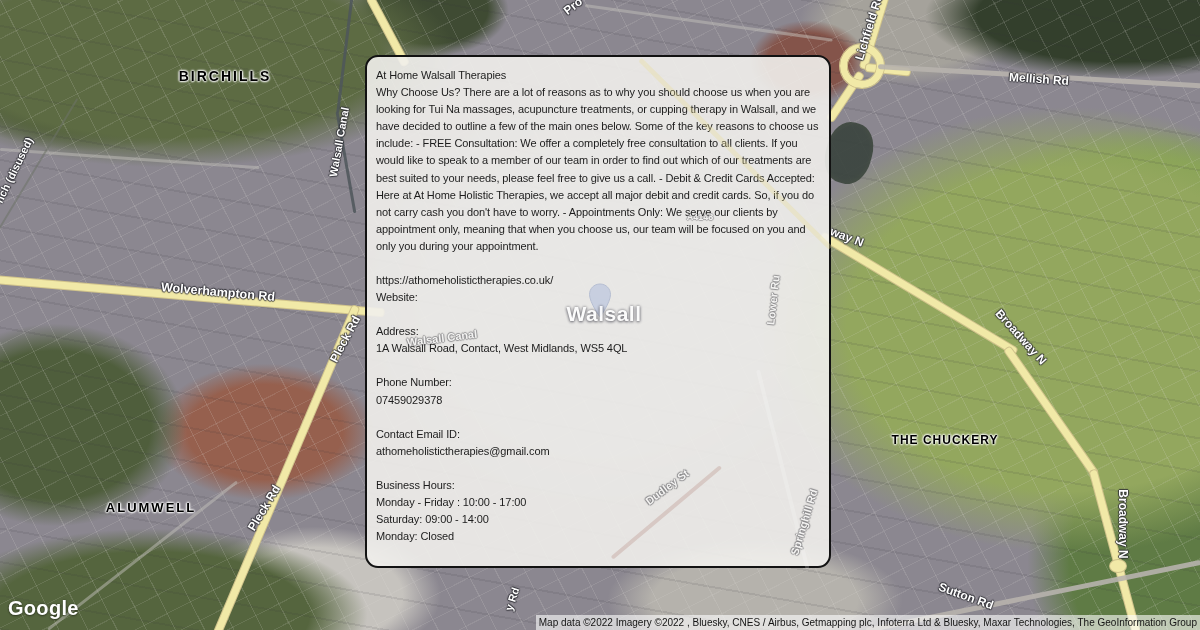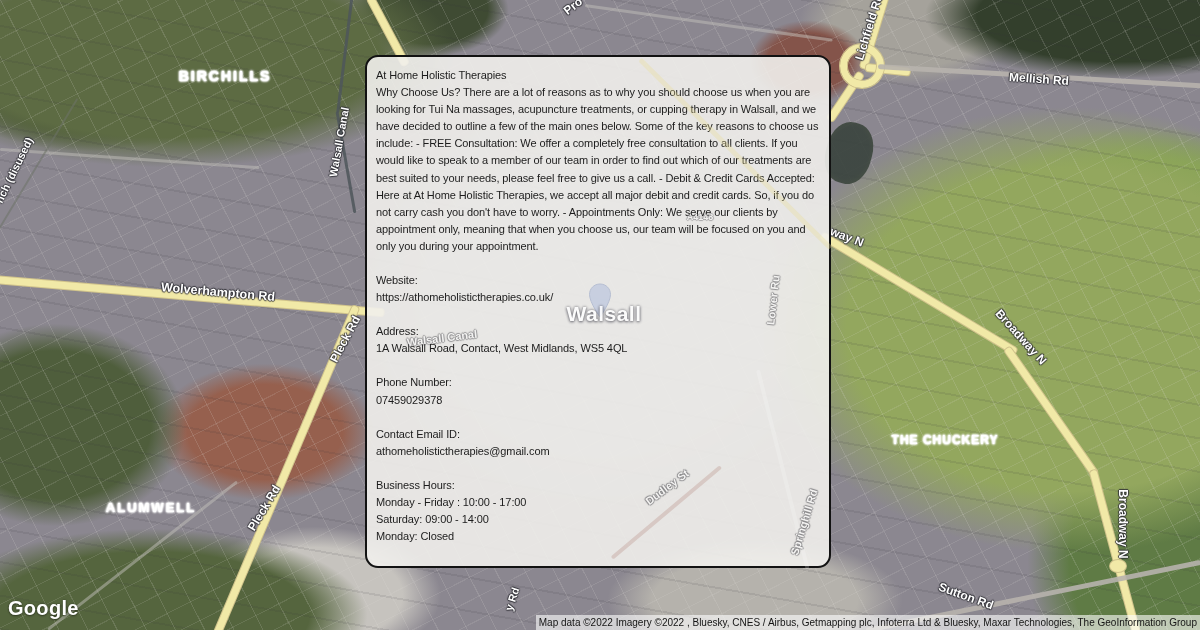--- a/index.html
+++ b/index.html
@@ -38,21 +38,21 @@
   .road-g{height:5px;background:#b7b3ad;opacity:.9;}
   .street{height:3px;background:#c2bfb9;opacity:.5;}
   .canal{height:3px;background:#4e565a;opacity:.85;}
 
   .rnd{position:absolute;border-radius:50%;}
 
   .lbl{position:absolute;white-space:nowrap;transform:translate(-50%,-50%);}
   .road-label{color:#fff;font-size:12px;font-weight:600;
     text-shadow:-1px 0 1px rgba(45,45,50,.85),1px 0 1px rgba(45,45,50,.85),0 -1px 1px rgba(45,45,50,.85),0 1px 1px rgba(45,45,50,.85);}
   .small-label{font-size:11px;}
-  .district{color:#ffffff;font-weight:700;letter-spacing:2px;font-size:13px;
+  .district{color:#000000;font-weight:700;letter-spacing:2px;font-size:13px;
     text-shadow:-1px 0 2px rgba(255,255,255,.9),1px 0 2px rgba(255,255,255,.9),0 -1px 2px rgba(255,255,255,.9),0 1px 2px rgba(255,255,255,.9);}
   .city{color:#fff;font-weight:700;font-size:21px;letter-spacing:.5px;
     text-shadow:0 0 3px rgba(70,70,80,.8),0 1px 3px rgba(70,70,80,.8);text-align:right;}
 
   
   #card{position:absolute;left:365px;top:55px;width:466px;height:513px;box-sizing:border-box;
     background:rgba(241,239,236,.9);border:2px solid #121212;border-radius:13px;z-index:10;
     padding:10px 10px 10px 9px;color:#1c1c1c;font-size:11px;line-height:17.1px;letter-spacing:-0.1px;}
   #card .section{margin-top:17px;}
 
@@ -105,25 +105,25 @@
   <div class="lbl road-label" style="left:847px;top:237px;transform:translate(-50%,-50%) rotate(21deg);">way N</div>
   <div class="lbl road-label" style="left:1021px;top:337px;transform:translate(-50%,-50%) rotate(48deg);">Broadway N</div>
   <div class="lbl road-label" style="left:1123px;top:524px;transform:translate(-50%,-50%) rotate(90deg);">Broadway N</div>
   <div class="lbl road-label" style="left:966px;top:596px;transform:translate(-50%,-50%) rotate(20deg);">Sutton Rd</div>
   <div class="lbl road-label" style="left:573px;top:6px;transform:translate(-50%,-50%) rotate(-38deg);">Pro</div>
   <div class="lbl road-label small-label" style="left:339px;top:142px;transform:translate(-50%,-50%) rotate(-80deg);">Walsall Canal</div>
   <div class="lbl road-label small-label" style="left:14px;top:170px;transform:translate(-50%,-50%) rotate(-64deg);">nch (disused)</div>
   <div class="lbl road-label small-label" style="left:512px;top:599px;transform:translate(-50%,-50%) rotate(-72deg);">y Rd</div>
 
   <div id="card">
-    <div>At Home Holistic Therapies</div>
+    <div>At Home Walsall Therapies</div>
     <div>Why Choose Us? There are a lot of reasons as to why you should choose us when you are looking for Tui Na massages, acupuncture treatments, or cupping therapy in Walsall, and we have decided to outline a few of the main ones below. Some of the key reasons to choose us include: - FREE Consultation: We offer a completely free consultation to all clients. If you would like to speak to a member of our team in order to find out which of our treatments are best suited to your needs, please feel free to give us a call. - Debit &amp; Credit Cards Accepted: Here at At Home Holistic Therapies, we accept all major debit and credit cards. So, if you do not carry cash you don't have to worry. - Appointments Only: We serve our clients by appointment only, meaning that when you choose us, our team will be focused on you and only you during your appointment.</div>
     <div class="section">
+      <div>https://athomeholistictherapies.co.uk/</div>
       <div>Website:</div>
-      <div>https://athomeholistictherapies.co.uk/</div>
     </div>
     <div class="section">
       <div>Address:</div>
       <div>1A Walsall Road, Contact, West Midlands, WS5 4QL</div>
     </div>
     <div class="section">
       <div>Phone Number:</div>
       <div>07459029378</div>
     </div>
     <div class="section">

